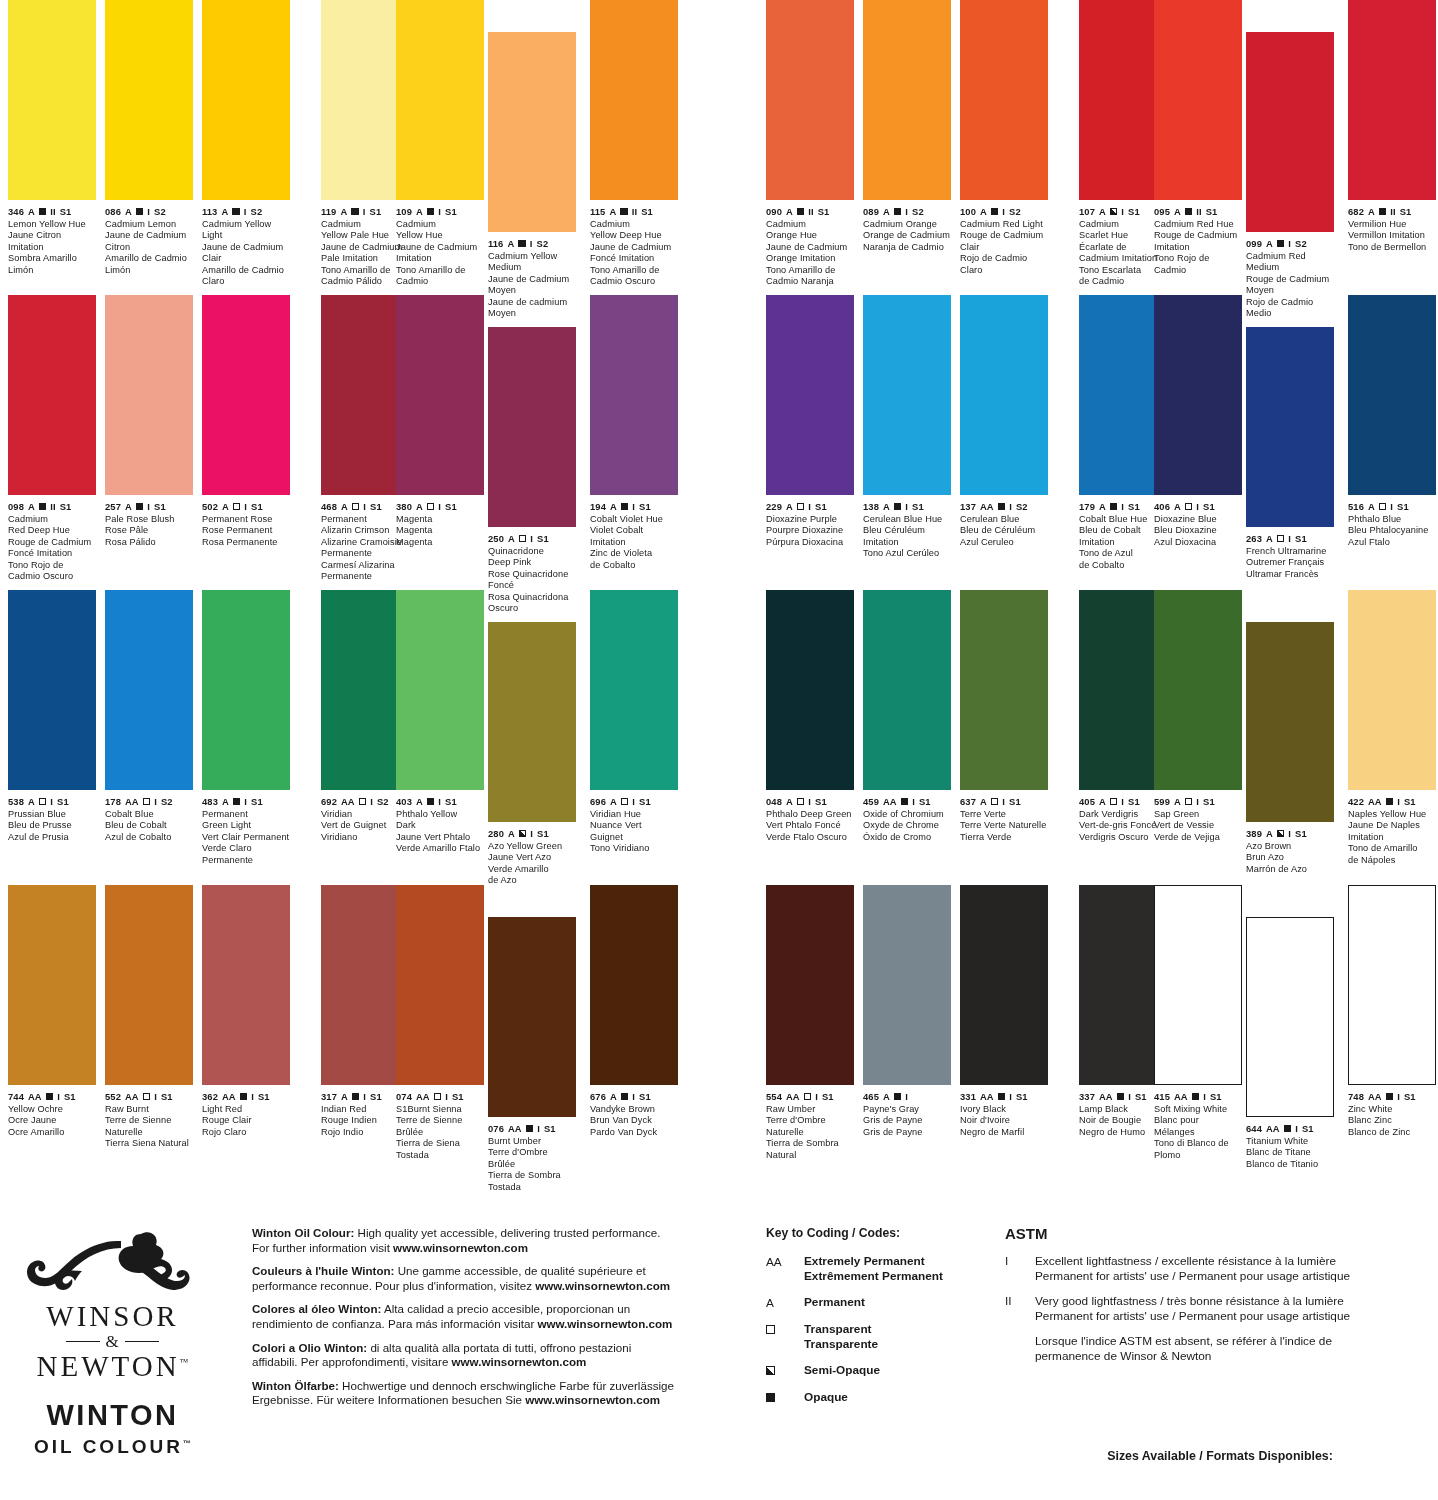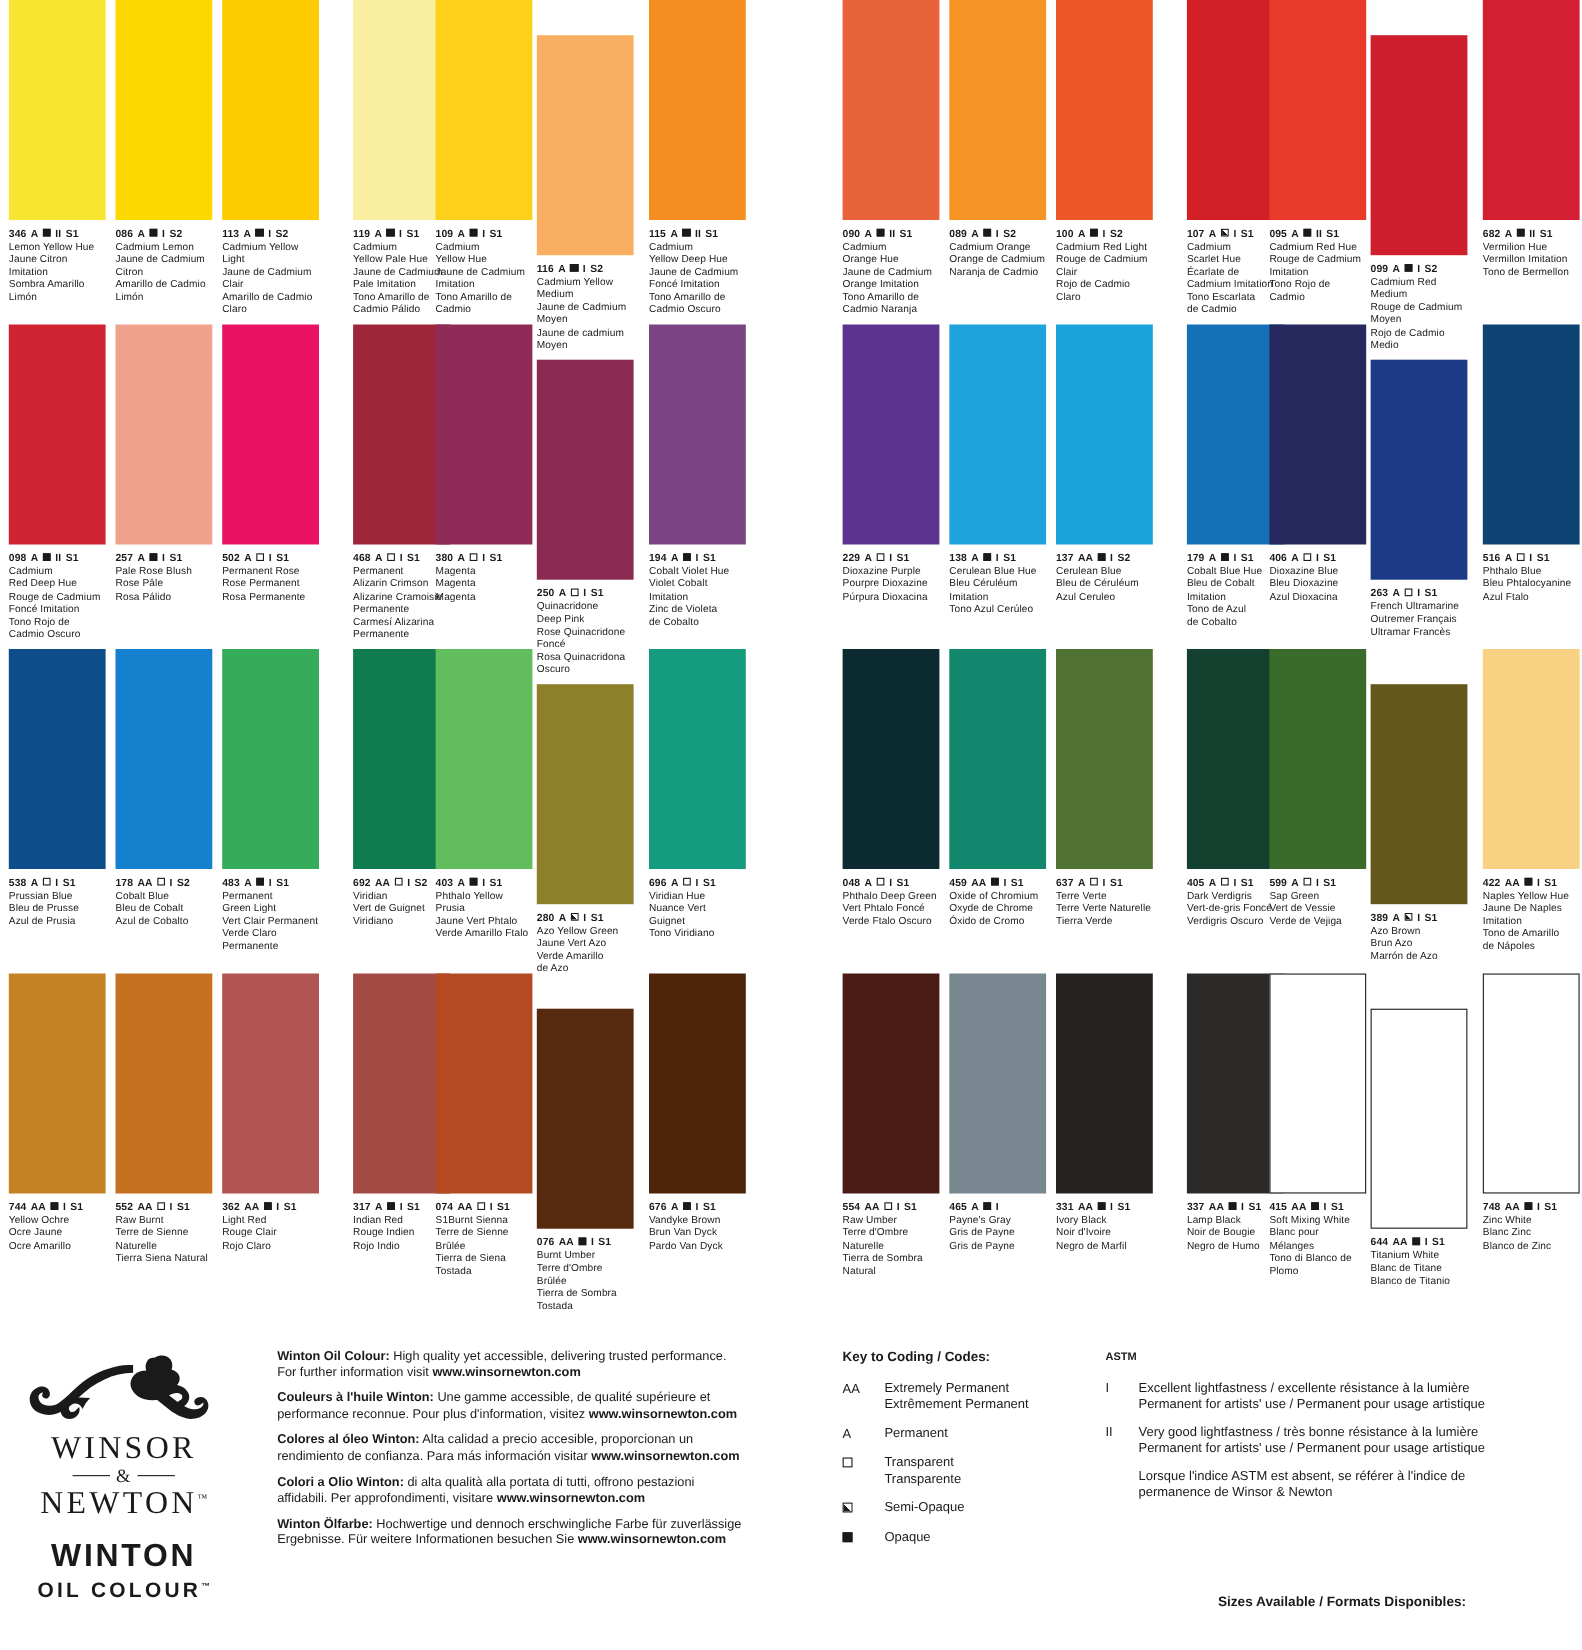--- a/index.html
+++ b/index.html
@@ -99,24 +99,24 @@
   .blurb { position: absolute; left: 252px; top: 14px; width: 425px;
            font-size: 11.6px; line-height: 14.6px; }
   .blurb p { margin-bottom: 9px; }
   .blurb b { font-weight: 700; }
 
   .keybox { position: absolute; left: 766px; top: 14px; width: 230px; font-size: 11.8px; line-height: 15px; }
   .keybox h4 { font-size: 12.2px; font-weight: 700; margin-bottom: 13px; }
   .key-row { display: flex; margin-bottom: 11px; align-items: flex-start; }
   .key-sym { width: 38px; flex: 0 0 38px; font-weight: 400; font-size: 11.8px; padding-top: 1px; }
   .key-sym .opq { width: 9px; height: 9px; }
-  .key-txt { flex: 1; }
+  .key-txt { flex: 1; font-weight: bold; }
 
   .astmbox { position: absolute; left: 1005px; top: 14px; width: 425px; font-size: 11.8px; line-height: 15px; }
-  .astmbox h4 { font-size: 10px; font-weight: 700; margin-bottom: 13px; }
+  .astmbox h4 { font-size: 15px; font-weight: 700; margin-bottom: 13px; }
   .astm-row { display: flex; margin-bottom: 10px; }
   .astm-sym { width: 30px; flex: 0 0 30px; }
   .astm-txt { flex: 1; }
   .astm-note { margin-left: 30px; margin-bottom: 10px; }
 
   .sizes { position: absolute; left: 1005px; top: 236px; width: 430px; font-size: 12.2px; line-height: 16.5px; text-align: center; }
   .sizes h4 { font-weight: 700; font-size: 12.4px; margin-bottom: 2px; }
   .sizes-cols { display: flex; }
   .sizes-col { width: 210px; }
   .sizes-col.second { border-left: 1px solid #1a1a1a; padding-left: 22px; width: 220px; }
@@ -439,21 +439,21 @@
             <div class="swatch" style="background:#62bd5e"></div>
             <div class="meta">
               <div class="code-row">
                 <span class="num">403</span>
                 <span class="perm">A</span>
                 <span class="opq opaque"></span>
                 <span class="astm">I</span>
                 <span class="series">S1</span>
               </div>
               <span class="nm en">Phthalo Yellow</span>
-              <span class="nm en">Prusia</span>
+              <span class="nm en">Dark</span>
               <span class="nm fr">Jaune Vert Phtalo</span>
               <span class="nm es">Verde Amarillo Ftalo</span>
             </div>
           </div>
           <div class="cell c5">
             <div class="swatch" style="background:#8e7f2a"></div>
             <div class="meta">
               <div class="code-row">
                 <span class="num">280</span>
                 <span class="perm">A</span>

